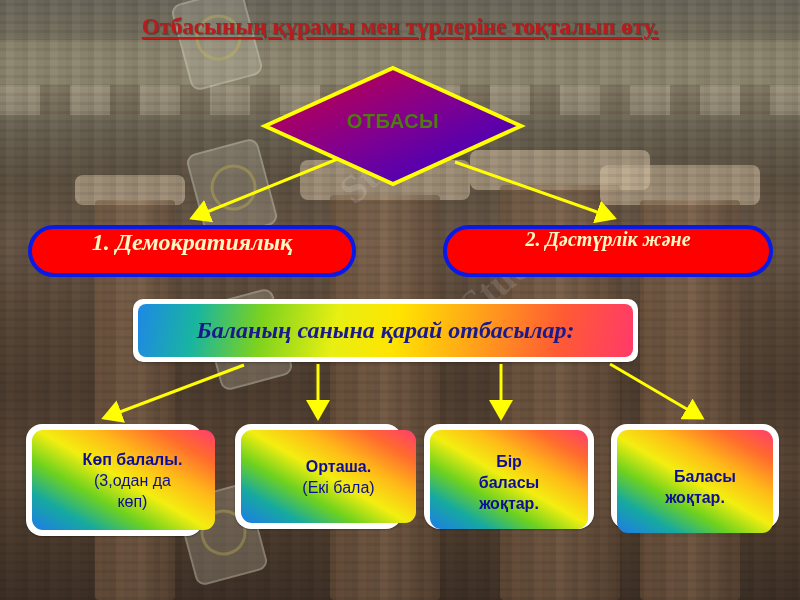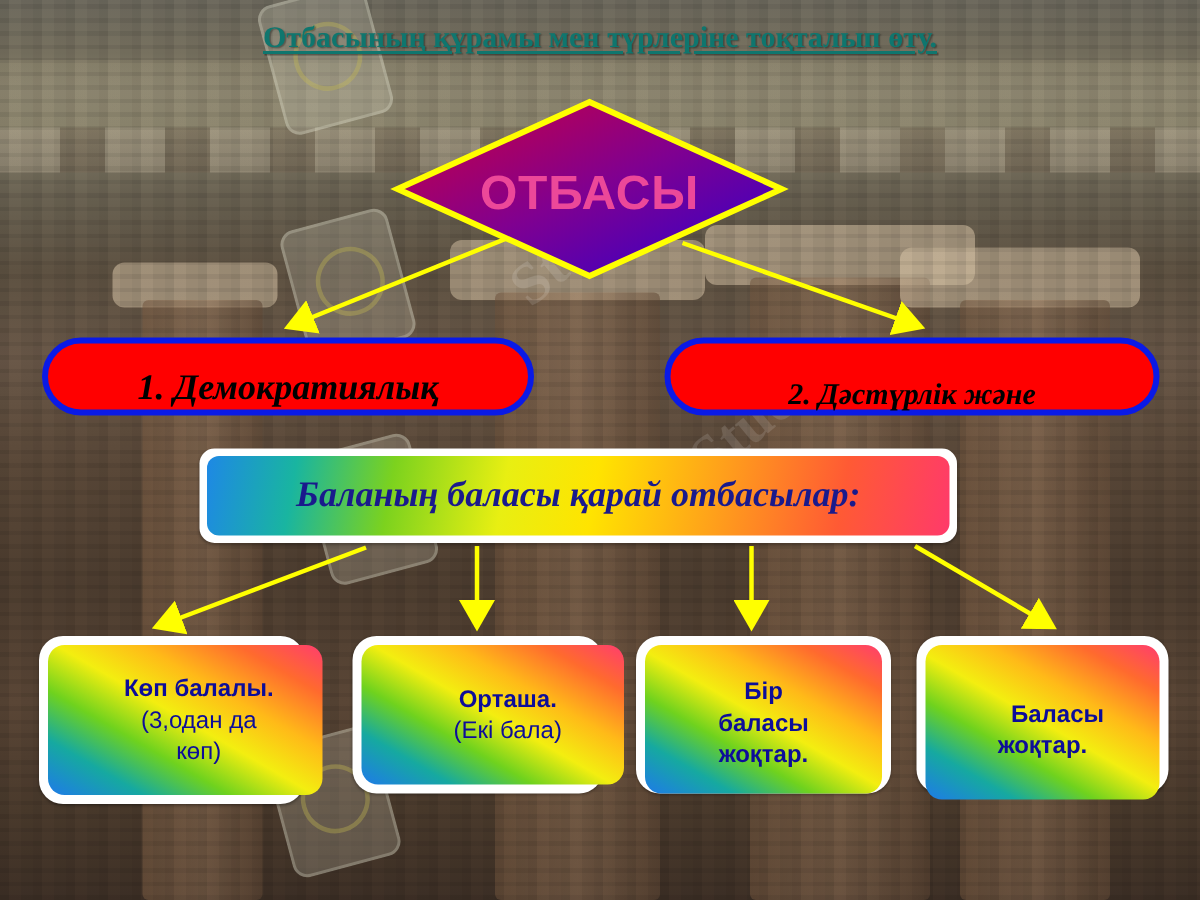--- a/index.html
+++ b/index.html
@@ -29,36 +29,36 @@
     background: repeating-linear-gradient(90deg, rgba(200,185,160,0.35) 0 40px, rgba(120,100,80,0.3) 40px 70px);
   }
   .pillar {
     position: absolute; background: linear-gradient(90deg, rgba(120,90,65,0.55), rgba(160,125,95,0.45), rgba(100,75,55,0.55));
     border-radius: 4px;
   }
   .cap { position: absolute; background: rgba(215,195,165,0.55); border-radius: 8px; }
 
   .title {
     position: absolute; left: 0; right: 0; top: 14px; text-align: center;
-    font-family: "Liberation Serif", serif; font-weight: bold; font-size: 20px;
-    color: #0f766e; text-decoration: underline; text-underline-offset: 3px;
+    font-family: "Liberation Serif", serif; font-weight: bold; font-size: 23px;
+    color: #b91c1c; text-decoration: underline; text-underline-offset: 3px;
     text-shadow: 1px 1px 1px rgba(0,0,0,0.35);
   }
 
   svg.arrows { position: absolute; inset: 0; width: 800px; height: 600px; }
 
   .diamond-label {
     position: absolute; left: 318px; top: 110px; width: 150px; text-align: center;
-    font-weight: bold; font-size: 32px; color: #ec4899; letter-spacing: 0.5px;
+    font-weight: bold; font-size: 20px; color: #4d7c0f; letter-spacing: 0.5px;
   }
 
   .pill {
     position: absolute; background: #ff0000; border: 4px solid #0a1ae6;
-    border-radius: 60px; display: flex; align-items: flex-end; justify-content: center;
-    text-align: center; color: #000000; font-family: "Liberation Serif", serif;
+    border-radius: 60px; display: flex; align-items: flex-start; justify-content: center;
+    text-align: center; color: #fef9c3; font-family: "Liberation Serif", serif;
     font-style: italic; font-weight: bold; box-sizing: border-box;
   }
   .pill-1 { left: 28px; top: 225px; width: 328px; height: 52px; font-size: 24px; }
   .pill-2 { left: 443px; top: 225px; width: 330px; height: 52px; font-size: 20px; line-height: 20px; }
 
   .banner {
     position: absolute; left: 133px; top: 299px; width: 505px; height: 63px;
     background: #fff; border-radius: 10px; box-sizing: border-box; padding: 5px;
     box-shadow: 0 1px 2px rgba(0,0,0,0.3);
   }
@@ -156,21 +156,21 @@
 <div class="pill pill-1">
   <span>1. Демократиялық</span>
 </div>
 <div class="pill pill-2">
   <div>
     <div>2. Дәстүрлік және</div>
   </div>
 </div>
 
 <div class="banner">
-  <div class="banner-inner">Баланың баласы қарай отбасылар:</div>
+  <div class="banner-inner">Баланың санына қарай отбасылар:</div>
 </div>
 
 <div class="card card-1">
   <div class="card-inner" style="padding-left:18px;">
     <div class="b">Көп балалы.</div>
     <div>(3,одан да</div>
     <div>көп)</div>
   </div>
 </div>
 <div class="card card-2">

